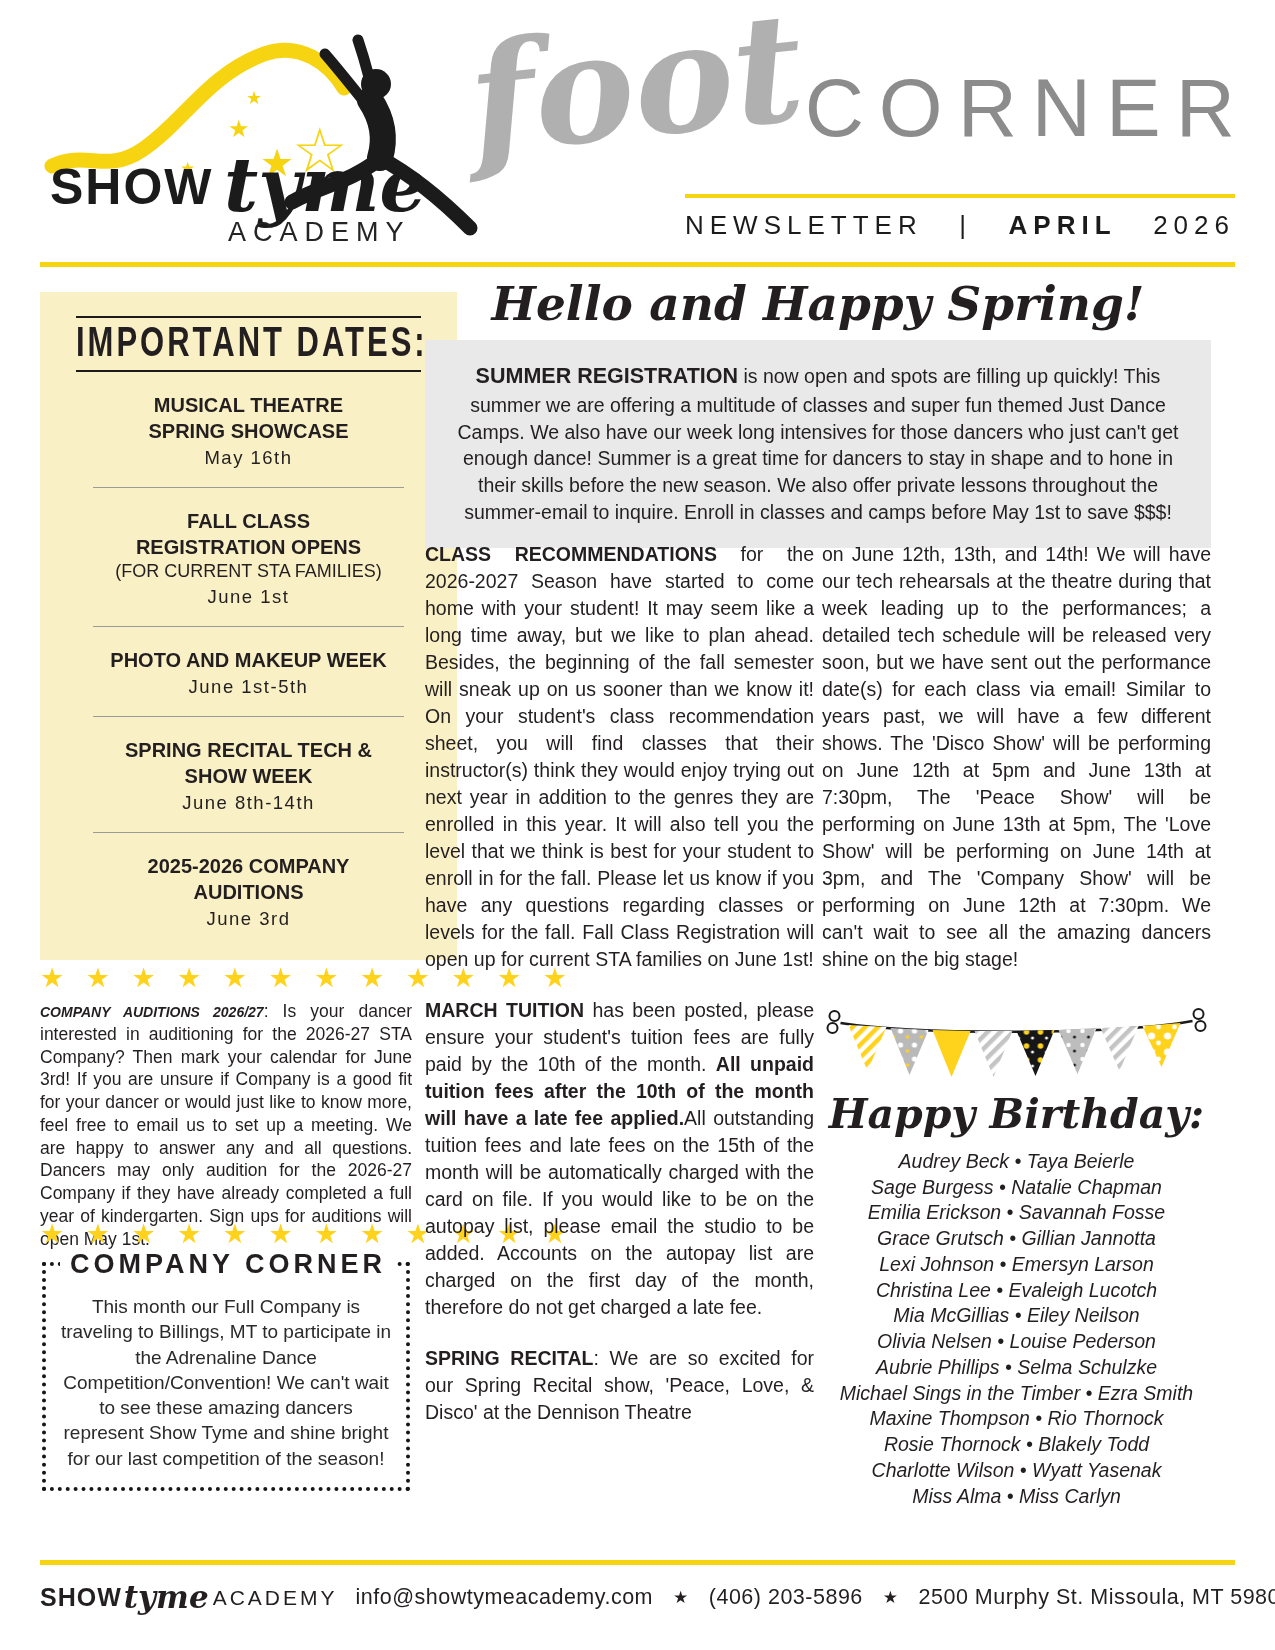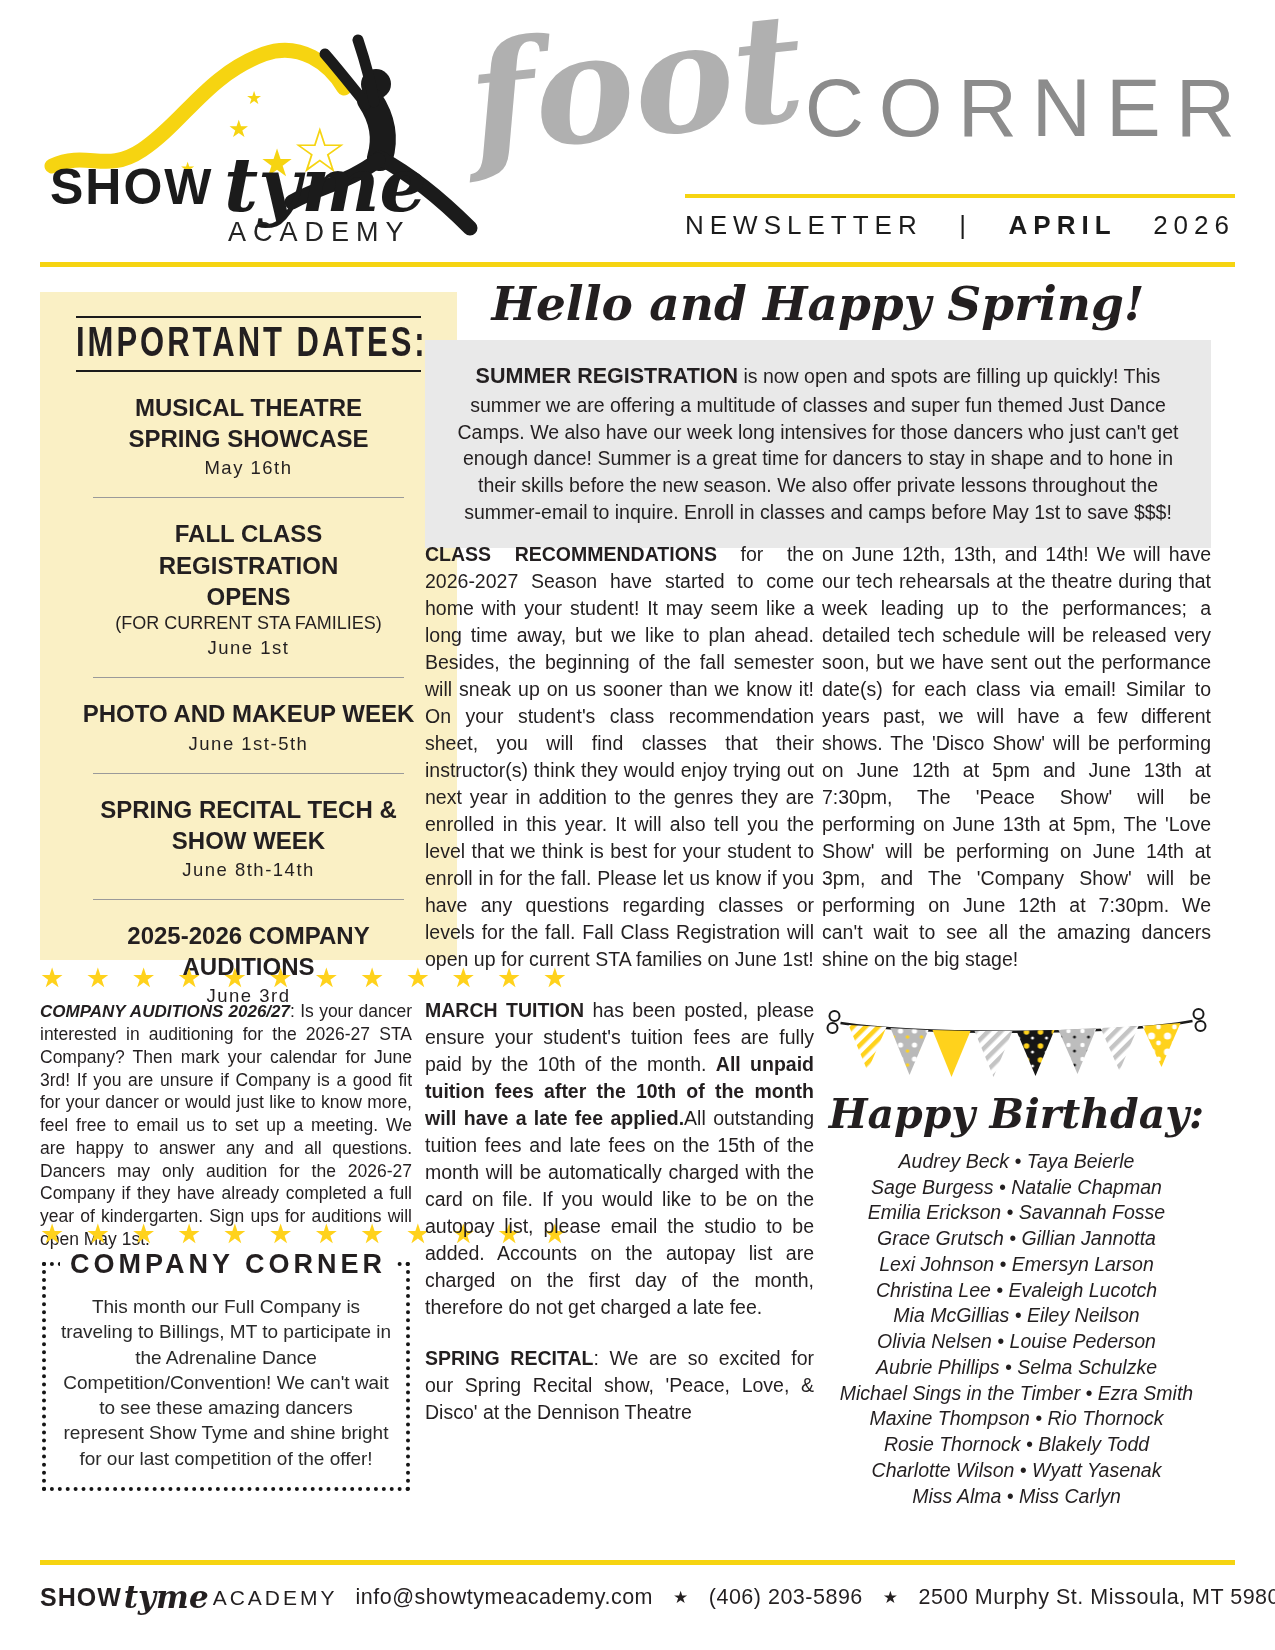--- a/index.html
+++ b/index.html
@@ -26,31 +26,31 @@
   .mast-sub{width:550px;margin-left:auto;display:flex;justify-content:space-between;align-items:baseline;font-size:26px;letter-spacing:6px;color:#1b1b1b;}
   .mast-sub .bold{font-weight:800;}
 
   .top-rule{position:absolute;left:40px;right:40px;top:262px;height:5px;background:#f6d411;}
 
   
   .side-box{position:absolute;left:40px;top:292px;width:417px;height:668px;background:#faf0c5;box-sizing:border-box;padding:24px 36px 0;}
   .side-title-wrap{border-top:2px solid #1b1b1b;border-bottom:2px solid #1b1b1b;text-align:center;padding:6px 0 10px;}
   .side-title{display:inline-block;transform:scaleY(1.35);transform-origin:center;font-size:31px;font-weight:800;letter-spacing:3px;white-space:nowrap;}
   .event{text-align:center;padding:20px 0 18px;}
-  .event-title{font-weight:800;font-size:24px;line-height:1.3;margin:0 auto;}
+  .event-title{font-weight:800;font-size:20px;line-height:1.3;margin:0 auto;}
   .event-note{font-size:18px;line-height:1.25;margin:0 auto;}
   .event-date{font-size:18.5px;letter-spacing:1.5px;margin-top:3px;}
   .event-sep{height:1px;background:#9a9a9a;width:90%;margin:0 auto;}
   .w250{max-width:250px;} .w260{max-width:260px;} .w280{max-width:280px;} .w300{max-width:300px;}
 
   .stars-row{position:absolute;left:40px;width:372px;text-align:center;font-size:27px;letter-spacing:7px;color:#ffd21c;white-space:nowrap;}
   .stars-a{top:962px;} .stars-b{top:1218px;}
 
   .auditions{position:absolute;left:40px;top:1000px;width:372px;font-size:17.5px;line-height:1.3;text-align:justify;}
-  .auditions .lead{font-weight:800;font-style:italic;font-size:17px;}
+  .auditions .lead{font-weight:800;font-style:italic;font-size:14px;}
 
   .corner{position:absolute;left:42px;top:1262px;width:368px;box-sizing:border-box;border:4px dotted #161616;text-align:center;padding:0 14px 16px;}
   .corner-title{display:inline-block;background:#ffffff;position:relative;top:-17px;margin-bottom:-10px;padding:0 10px;font-size:27px;font-weight:800;letter-spacing:4px;white-space:nowrap;}
   .corner-body{font-size:19px;line-height:1.33;color:#2a2a2a;}
 
   
   .greeting{position:absolute;left:425px;top:280px;width:786px;text-align:center;font-size:47px;line-height:1;}
   .summer{position:absolute;left:425px;top:340px;width:786px;box-sizing:border-box;background:#e9e9e9;padding:22px 30px;text-align:center;font-size:19.5px;line-height:1.38;}
   .summer .lead{font-weight:800;font-size:21.5px;}
 
@@ -154,21 +154,21 @@
 <div class="stars-row stars-a">★ ★ ★ ★ ★ ★ ★ ★ ★ ★ ★ ★</div>
 
 <div class="auditions">
   <span class="lead">COMPANY AUDITIONS 2026/27</span><span>: Is your dancer interested in auditioning for the 2026-27 STA Company? Then mark your calendar for June 3rd! If you are unsure if Company is a good fit for your dancer or would just like to know more, feel free to email us to set up a meeting. We are happy to answer any and all questions. Dancers may only audition for the 2026-27 Company if they have already completed a full year of kindergarten. Sign ups for auditions will open May 1st.</span>
 </div>
 
 <div class="stars-row stars-b">★ ★ ★ ★ ★ ★ ★ ★ ★ ★ ★ ★</div>
 
 <div class="corner">
   <div class="corner-title">COMPANY CORNER</div>
-  <div class="corner-body">This month our Full Company is traveling to Billings, MT to participate in the Adrenaline Dance Competition/Convention! We can't wait to see these amazing dancers represent Show Tyme and shine bright for our last competition of the offer!</div>
+  <div class="corner-body">This month our Full Company is traveling to Billings, MT to participate in the Adrenaline Dance Competition/Convention! We can't wait to see these amazing dancers represent Show Tyme and shine bright for our last competition of the season!</div>
 </div>
 
 <div class="greeting script">Hello and Happy Spring!</div>
 
 <div class="summer">
   <span class="lead">SUMMER REGISTRATION</span><span> is now open and spots are filling up quickly! This summer we are offering a multitude of classes and super fun themed Just Dance Camps. We also have our week long intensives for those dancers who just can't get enough dance! Summer is a great time for dancers to stay in shape and to hone in their skills before the new season. We also offer private lessons throughout the summer-email to inquire. Enroll in classes and camps before May 1st to save $$$!</span>
 </div>
 
 <div class="col col-mid">
   <p><span class="lead">CLASS RECOMMENDATIONS</span><span> for the 2026-2027 Season have started to come home with your student! It may seem like a long time away, but we like to plan ahead. Besides, the beginning of the fall semester will sneak up on us sooner than we know it! On your student's class recommendation sheet, you will find classes that their instructor(s) think they would enjoy trying out next year in addition to the genres they are enrolled in this year. It will also tell you the level that we think is best for your student to enroll in for the fall. Please let us know if you have any questions regarding classes or levels for the fall. Fall Class Registration will open up for current STA families on June 1st!</span></p>

